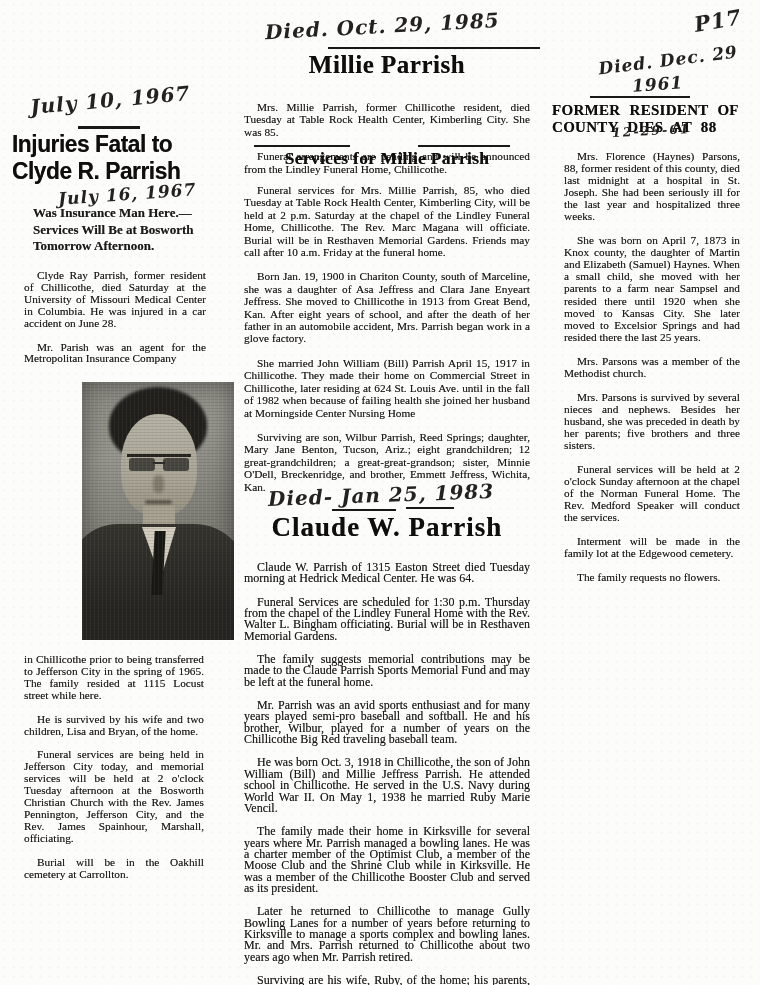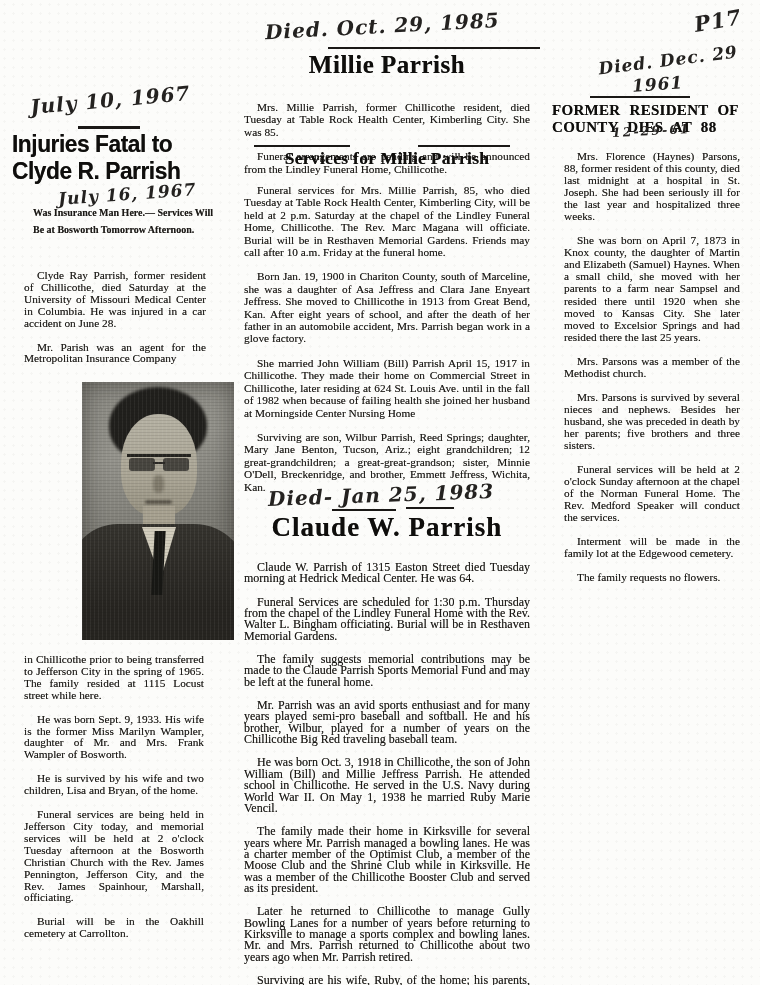--- a/index.html
+++ b/index.html
@@ -26,21 +26,21 @@
   .copy-tight{font-size:12px;line-height:11.35px;}
   .copy-right{font-size:11.3px;line-height:12.05px;}
   
   .hl{font-weight:bold;color:#0f0e0c;text-shadow:0 0 .6px rgba(10,10,8,.6);}
   .hl-sans{font-family:"Liberation Sans", sans-serif;font-size:23.5px;line-height:26.5px;letter-spacing:-.5px;transform:scaleX(.97);transform-origin:left top;}
   .hl-center{text-align:center;font-family:"Liberation Serif", serif;}
   .hl-millie{font-size:25px;letter-spacing:.5px;text-align:center;}
   .hl-services{font-size:17.5px;letter-spacing:.3px;}
   .hl-claude{font-size:27px;letter-spacing:1px;}
   .hl-caps{font-size:15px;line-height:16.5px;word-spacing:5px;letter-spacing:.3px;}
-  .subhead{font-weight:bold;font-size:10px;line-height:16.5px;text-shadow:0 0 .5px rgba(20,18,15,.5);}
+  .subhead{font-weight:bold;font-size:13px;line-height:16.5px;text-shadow:0 0 .5px rgba(20,18,15,.5);}
   
   .hw{
     font-family:"DejaVu Serif", serif;font-style:italic;font-weight:600;
     color:#242220;white-space:nowrap;letter-spacing:1px;
   }
   
   .rule{position:absolute;background:#1a1816;height:2px;}
   .rule.thick{height:3px;}
   
   .photo{position:absolute;left:34px;top:366px;width:152px;height:258px;background:linear-gradient(165deg,#8a8982 0%,#94938c 28%,#7e7d76 55%,#6e6d66 100%);overflow:hidden;box-shadow:inset 0 0 24px rgba(15,14,12,.45);}
@@ -97,21 +97,20 @@
       <div class="ph-mouth"></div>
       <div class="ph-neck"></div>
       <div class="ph-suit"></div>
       <div class="ph-shirt"></div>
       <div class="ph-tie"></div>
       <div class="ph-grain"></div>
     </figure>
 
     <div class="blk copy copy-left noindent-first" style="left:4px;top:642px;width:204px;">
         <p>in Chillicothe prior to being transferred to Jefferson City in the spring of 1965.  The family resided at 1115 Locust street while here.</p>
-        <p>He was born Sept. 9, 1933.  His wife is the former Miss Marilyn Wampler, daughter of Mr. and Mrs. Frank Wampler of Bosworth.</p>
         <p>He is survived by his wife and two children, Lisa and Bryan, of the home.</p>
         <p>Funeral services are being held in Jefferson City today, and memorial services will be held at 2 o'clock Tuesday afternoon at the Bosworth Christian Church with the Rev. James Pennington, Jefferson City, and the Rev. James Spainhour, Marshall, officiating.</p>
         <p>Burial will be in the Oakhill cemetery at Carrollton.</p>
       </div>
   </section>
 
   <section class="col col-center">
     <div class="blk hw" style="left:33px;top:14px;font-size:20px;transform:rotate(-3deg);">Died. Oct. 29, 1985</div>
     <div class="rule" style="left:96px;top:47px;width:212px;"></div>
 

